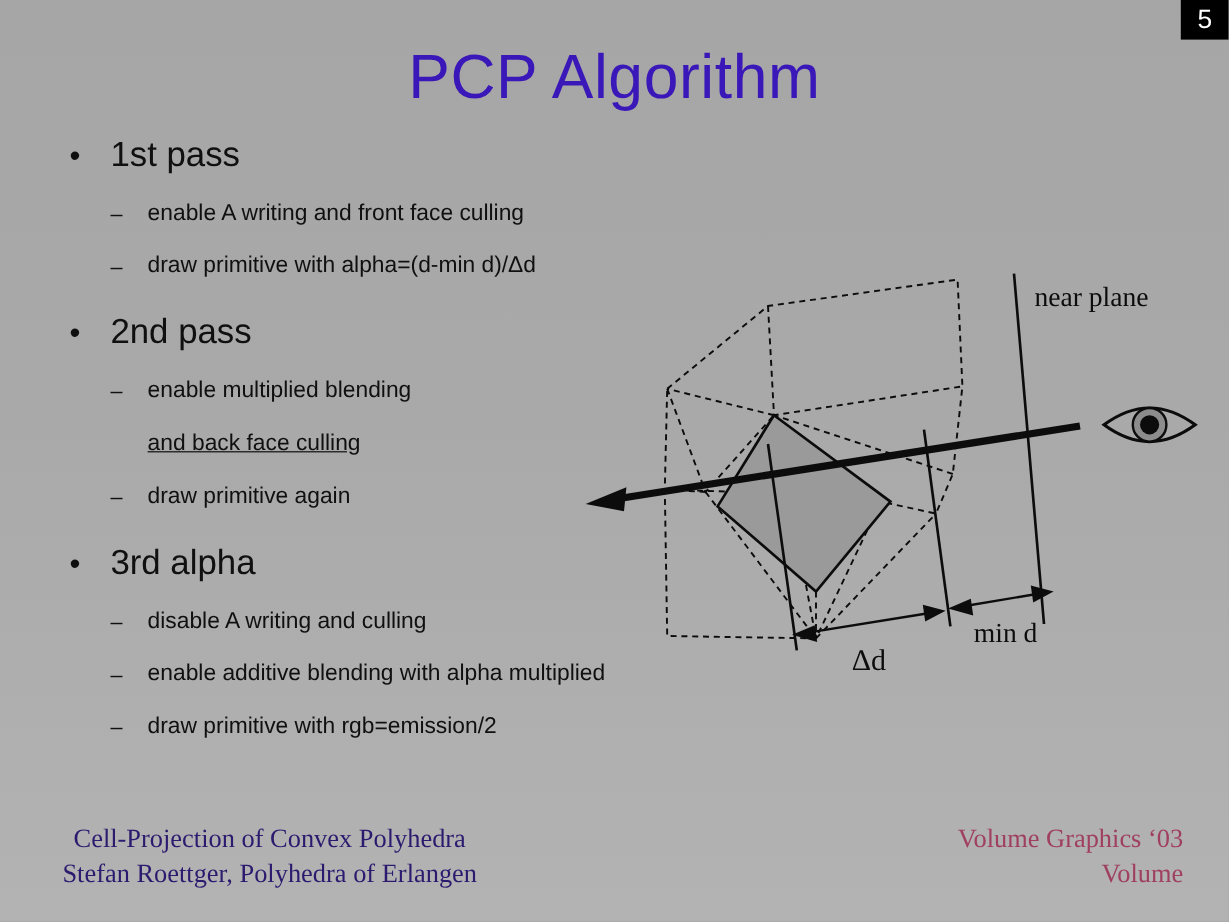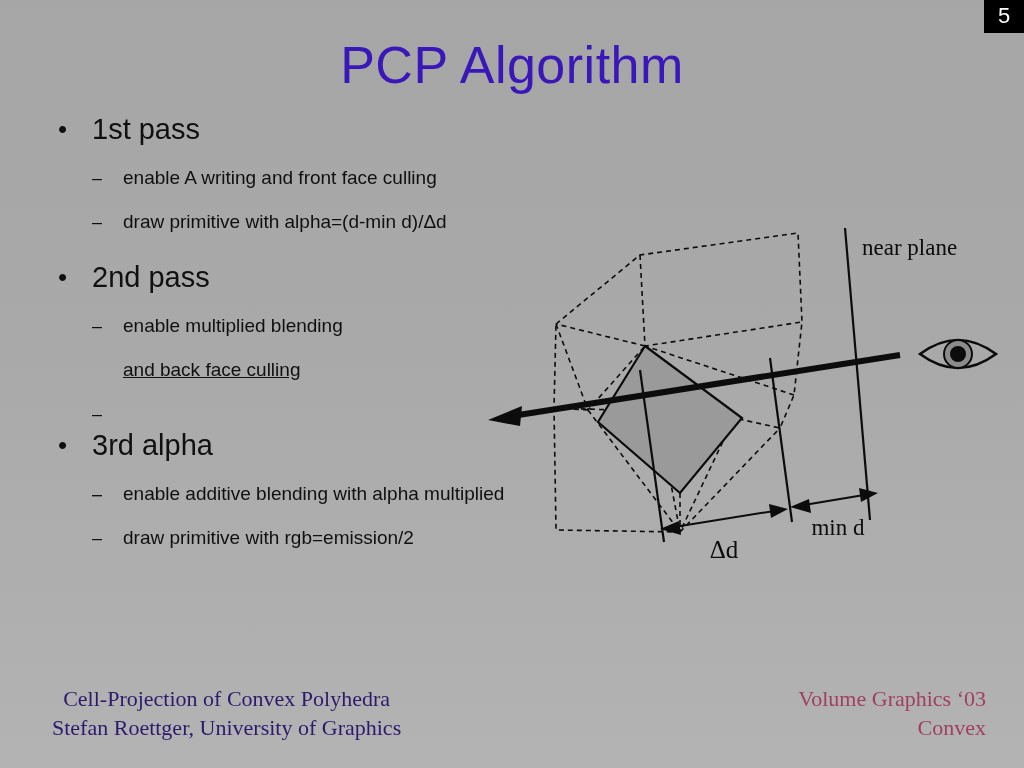--- a/index.html
+++ b/index.html
@@ -166,30 +166,32 @@
     <div class="lvl2">
       <span class="dash">–</span>
       <span>enable multiplied blending</span>
     </div>
     <div class="lvl2 cont">
       <span class="dash"></span>
       <span>and back face culling</span>
     </div>
     <div class="lvl2">
       <span class="dash">–</span>
+      <span>draw primitive again</span>
     </div>
 
     <div class="group-gap"></div>
 
     <div class="lvl1">
       <span class="dot">•</span>
       <span>3rd alpha</span>
     </div>
     <div class="lvl2">
       <span class="dash">–</span>
+      <span>disable A writing and culling</span>
     </div>
     <div class="lvl2">
       <span class="dash">–</span>
       <span>enable additive blending with alpha multiplied</span>
     </div>
     <div class="lvl2">
       <span class="dash">–</span>
       <span>draw primitive with rgb=emission/2</span>
     </div>
   </div>
@@ -247,20 +249,20 @@
       <g>
         <path d="M 440 144 Q 478 116 516 144 Q 478 172 440 144 Z" fill="none" stroke="#0c0c0c" stroke-width="2.6"></path>
         <circle cx="478" cy="144" r="14" fill="#8c8c8c" stroke="#0c0c0c" stroke-width="2"></circle>
         <circle cx="478" cy="144" r="8" fill="#0c0c0c"></circle>
       </g>
     </svg>
   </div>
 
   <div class="footer" id="footer-left">
     <div>Cell-Projection of Convex Polyhedra</div>
-    <div>Stefan Roettger, University of Graphics</div>
+    <div>Stefan Roettger, Polyhedra of Erlangen</div>
   </div>
   <div class="footer" id="footer-right">
     <div>Volume Graphics  ‘03</div>
-    <div>Convex</div>
+    <div>Volume</div>
   </div>
 
 </div>
 
 </body></html>

